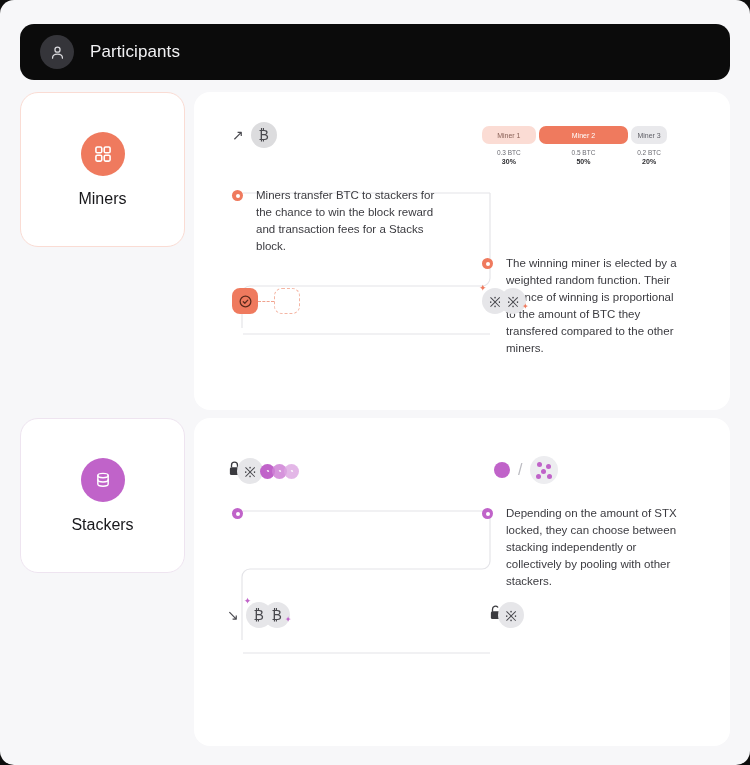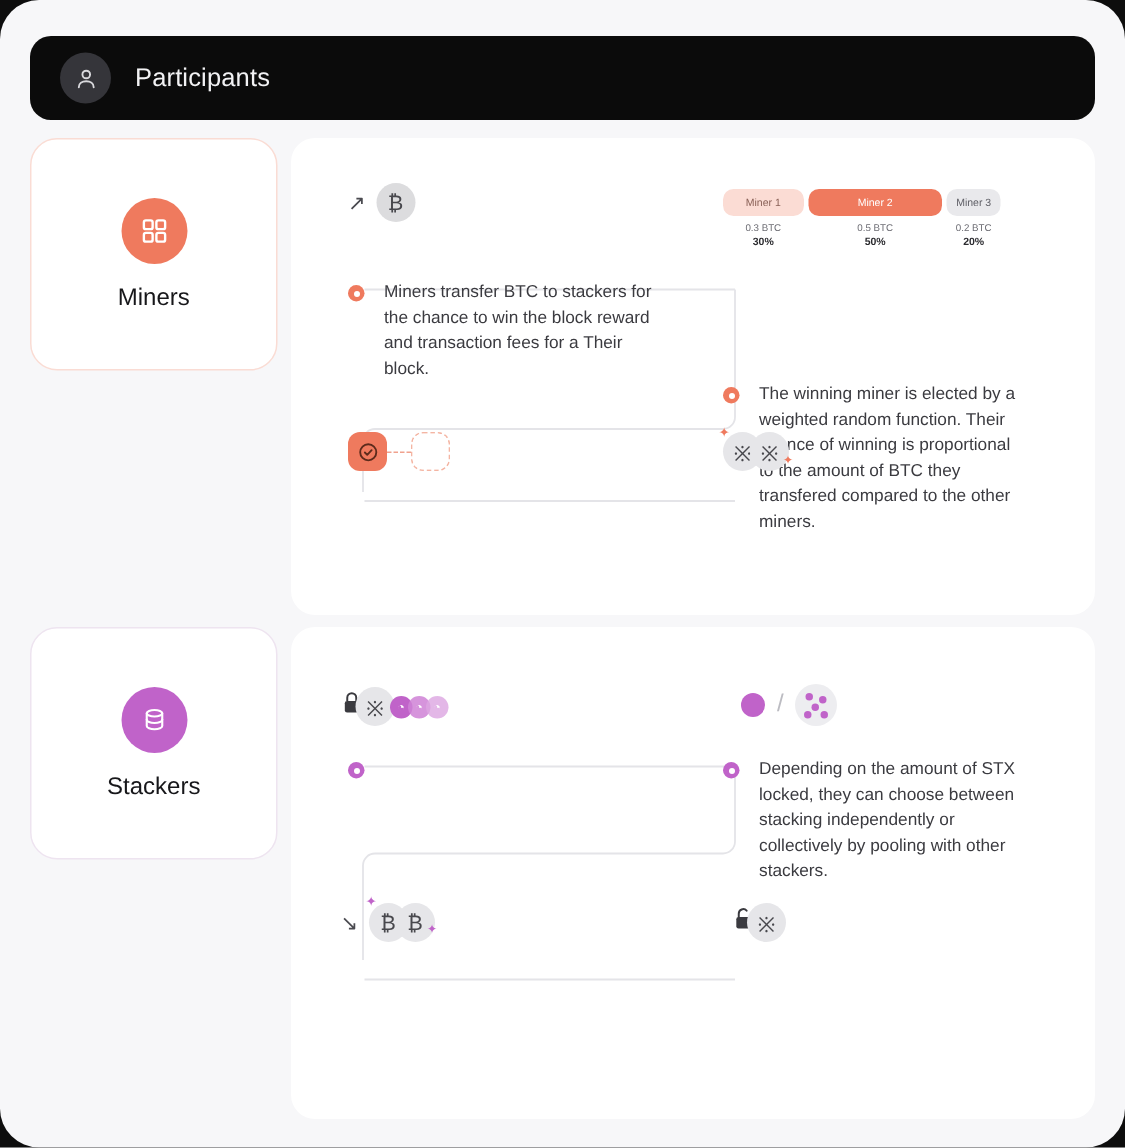--- a/index.html
+++ b/index.html
@@ -6,21 +6,21 @@
   html,body { width:750px; height:765px; }
   body {
     font-family: "Liberation Sans", sans-serif;
     background:#0d0d0d;
     -webkit-font-smoothing: antialiased;
   }
   .page {
     position:relative;
     width:750px; height:765px;
     background:#f7f7f9;
-    border-radius:26px;
+    border-radius:14px;
     overflow:hidden;
   }
 
   
   .header {
     position:absolute; left:20px; top:24px;
     width:710px; height:56px;
     background:#0b0b0b;
     border-radius:14px;
     display:flex; align-items:center;
@@ -236,21 +236,21 @@
           <span>0.2 BTC</span>
           <b>20%</b>
         </div>
       </div>
     </div>
 
     <div class="col-l item" style="top:95px;">
       <span class="bullet coral">
           <i></i>
         </span>
-      <div class="ptext">Miners transfer BTC to stackers for the chance to win the block reward and transaction fees for a Their block.</div>
+      <div class="ptext">Miners transfer BTC to stackers for the chance to win the block reward and transaction fees for a Stacks block.</div>
     </div>
     <div class="col-r item" style="top:95px;">
       <span class="bullet coral">
           <i></i>
         </span>
       <div class="ptext">The winning miner is elected by a weighted random function. Their chance of winning is proportional to the amount of BTC they transfered compared to the other miners.</div>
     </div>
 
     <div class="art" style="left:38px; top:196px;">
       <span class="chk">

